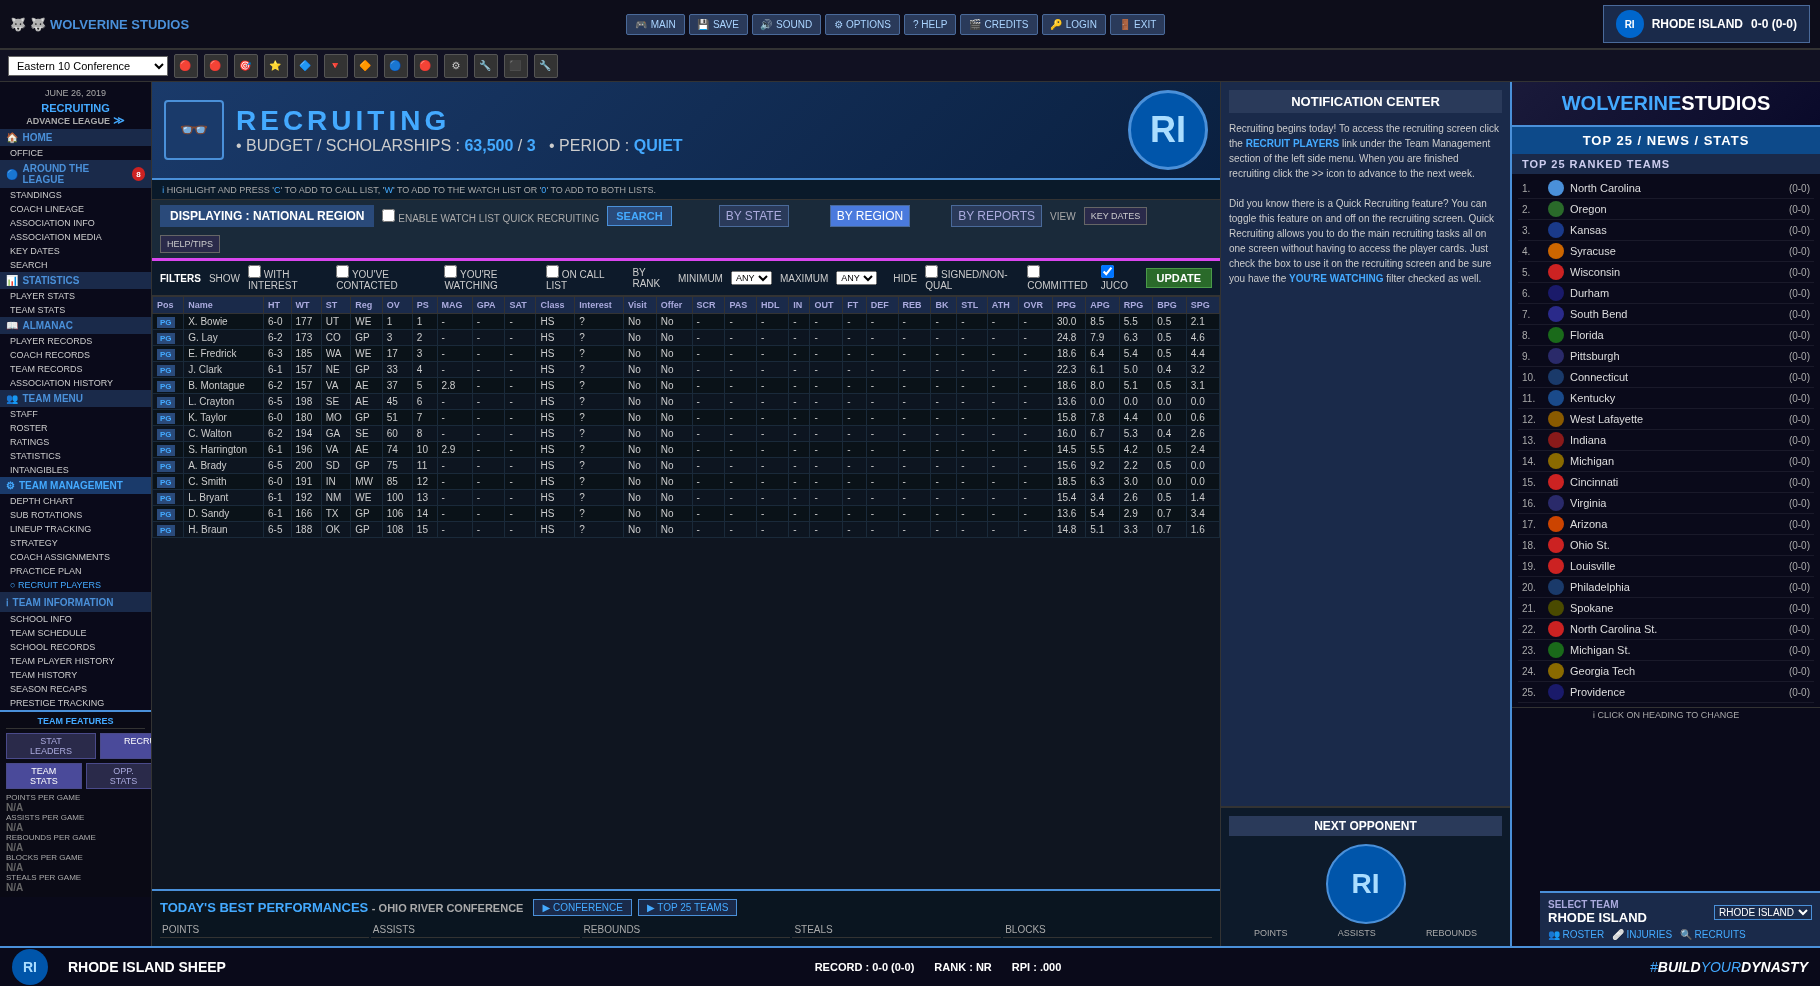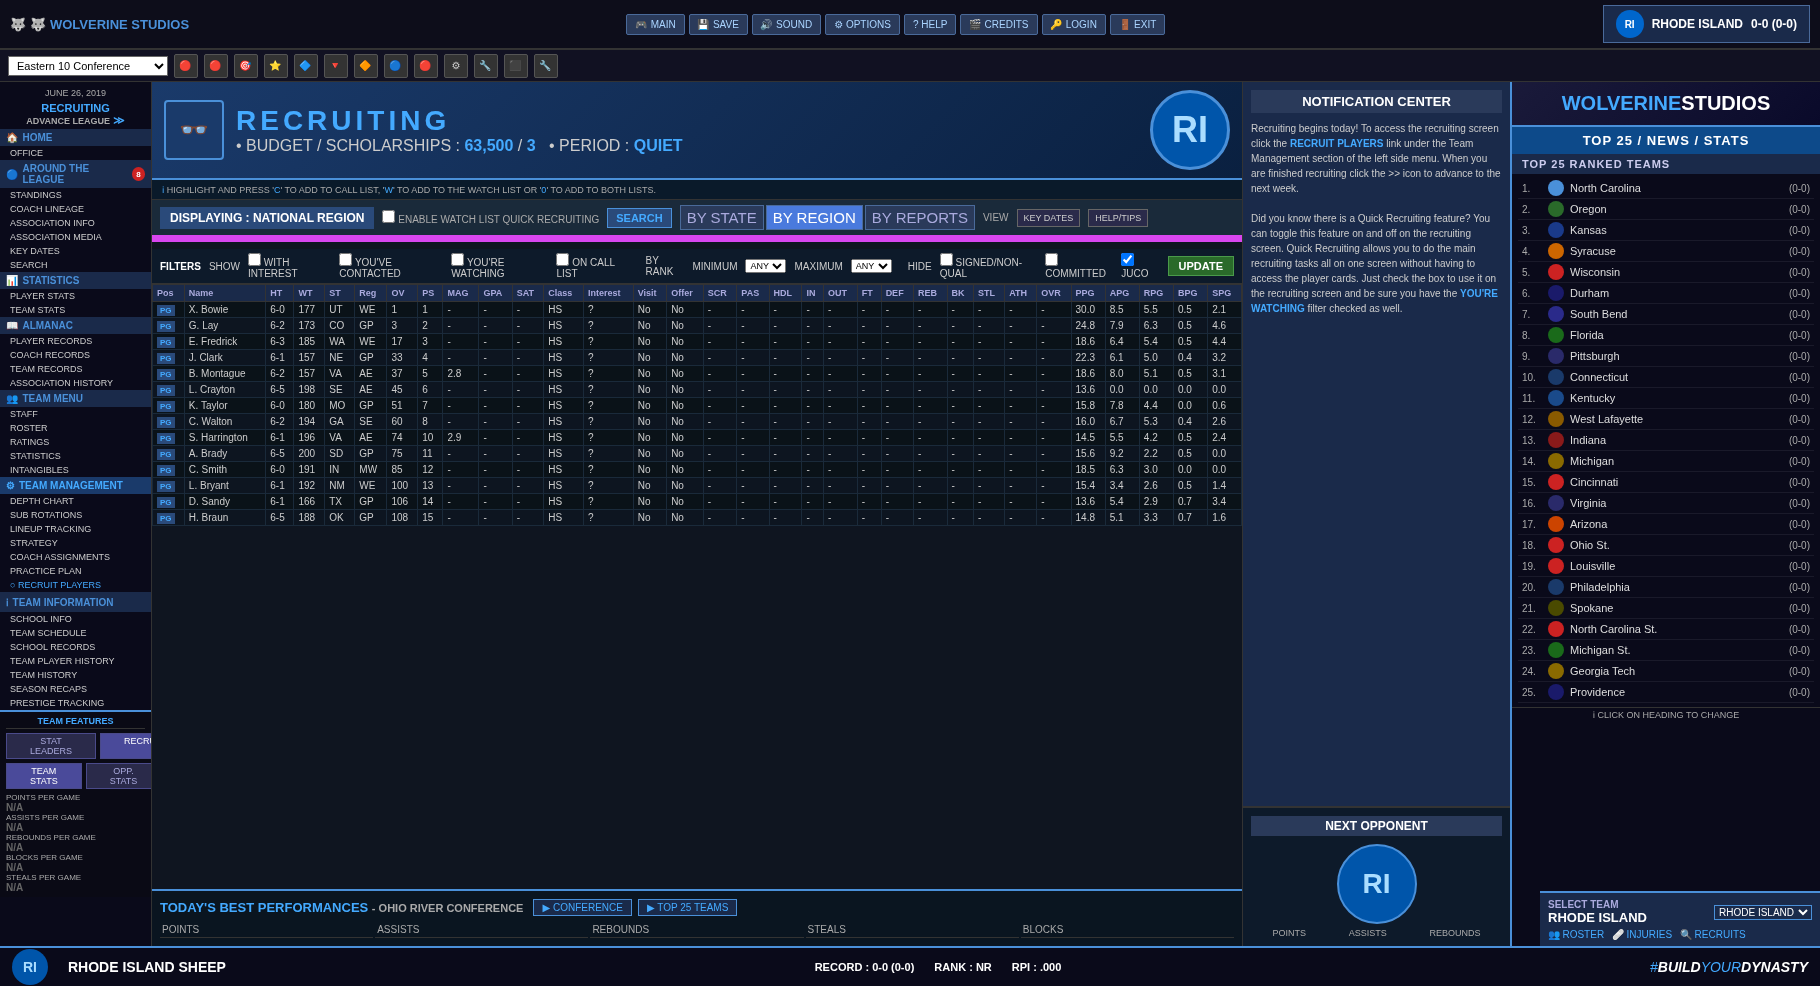--- a/index.html
+++ b/index.html
@@ -205,21 +205,21 @@
     }
     .hint-bar span { color: #4af; }
 
     
     .filter-bar {
       background: #1a2a3a;
       padding: 5px 8px;
       display: flex;
       align-items: center;
       gap: 8px;
-      border-bottom: 7px solid #d946ef;
+      border-bottom: 3px solid #d946ef;
       flex-wrap: wrap;
     }
     .displaying-label {
       background: #2a4a7a;
       padding: 4px 10px;
       font-weight: bold;
       font-size: 12px;
       color: #fff;
     }
     .watch-toggle {
@@ -237,22 +237,23 @@
     }
     .view-btn-group {
       display: flex;
       gap: 2px;
     }
     .view-btn {
       background: #2a3a5a;
       border: 1px solid #4a6a9a;
       color: #aad;
       padding: 3px 6px;
-      font-size: 15px;
+      font-size: 12px;
       cursor: pointer;
+      margin-left: 39px;
     }
     .view-btn.active { background: #4a7add; color: #fff; }
     .key-dates-btn {
       background: #2a2a4a;
       border: 1px solid #666;
       color: #ccc;
       padding: 3px 6px;
       font-size: 9px;
       cursor: pointer;
     }
@@ -268,21 +269,20 @@
     
     .filters-row {
       background: #0d1a2a;
       padding: 4px 8px;
       display: flex;
       align-items: center;
       gap: 8px;
       font-size: 10px;
       color: #ccc;
       border-bottom: 1px solid #333;
-      margin-top: 7px;
     }
     .filters-bold { font-weight: bold; color: #fff; }
     .update-btn {
       background: #2a6a2a;
       border: 1px solid #4a9a4a;
       color: #fff;
       padding: 3px 10px;
       font-weight: bold;
       font-size: 11px;
       cursor: pointer;
@@ -374,21 +374,21 @@
     }
     .best-col-header {
       color: #aaa;
       font-size: 10px;
       padding: 2px;
       border-bottom: 1px solid #333;
     }
 
     
     .right-panel {
-      width: 268px;
+      width: 290px;
       background: #0a0a1a;
       border-left: 1px solid #333;
       display: flex;
       flex-direction: column;
     }
     .notification-center {
       background: #1a2a4a;
       padding: 8px;
       border-bottom: 1px solid #333;
       flex: 1;

